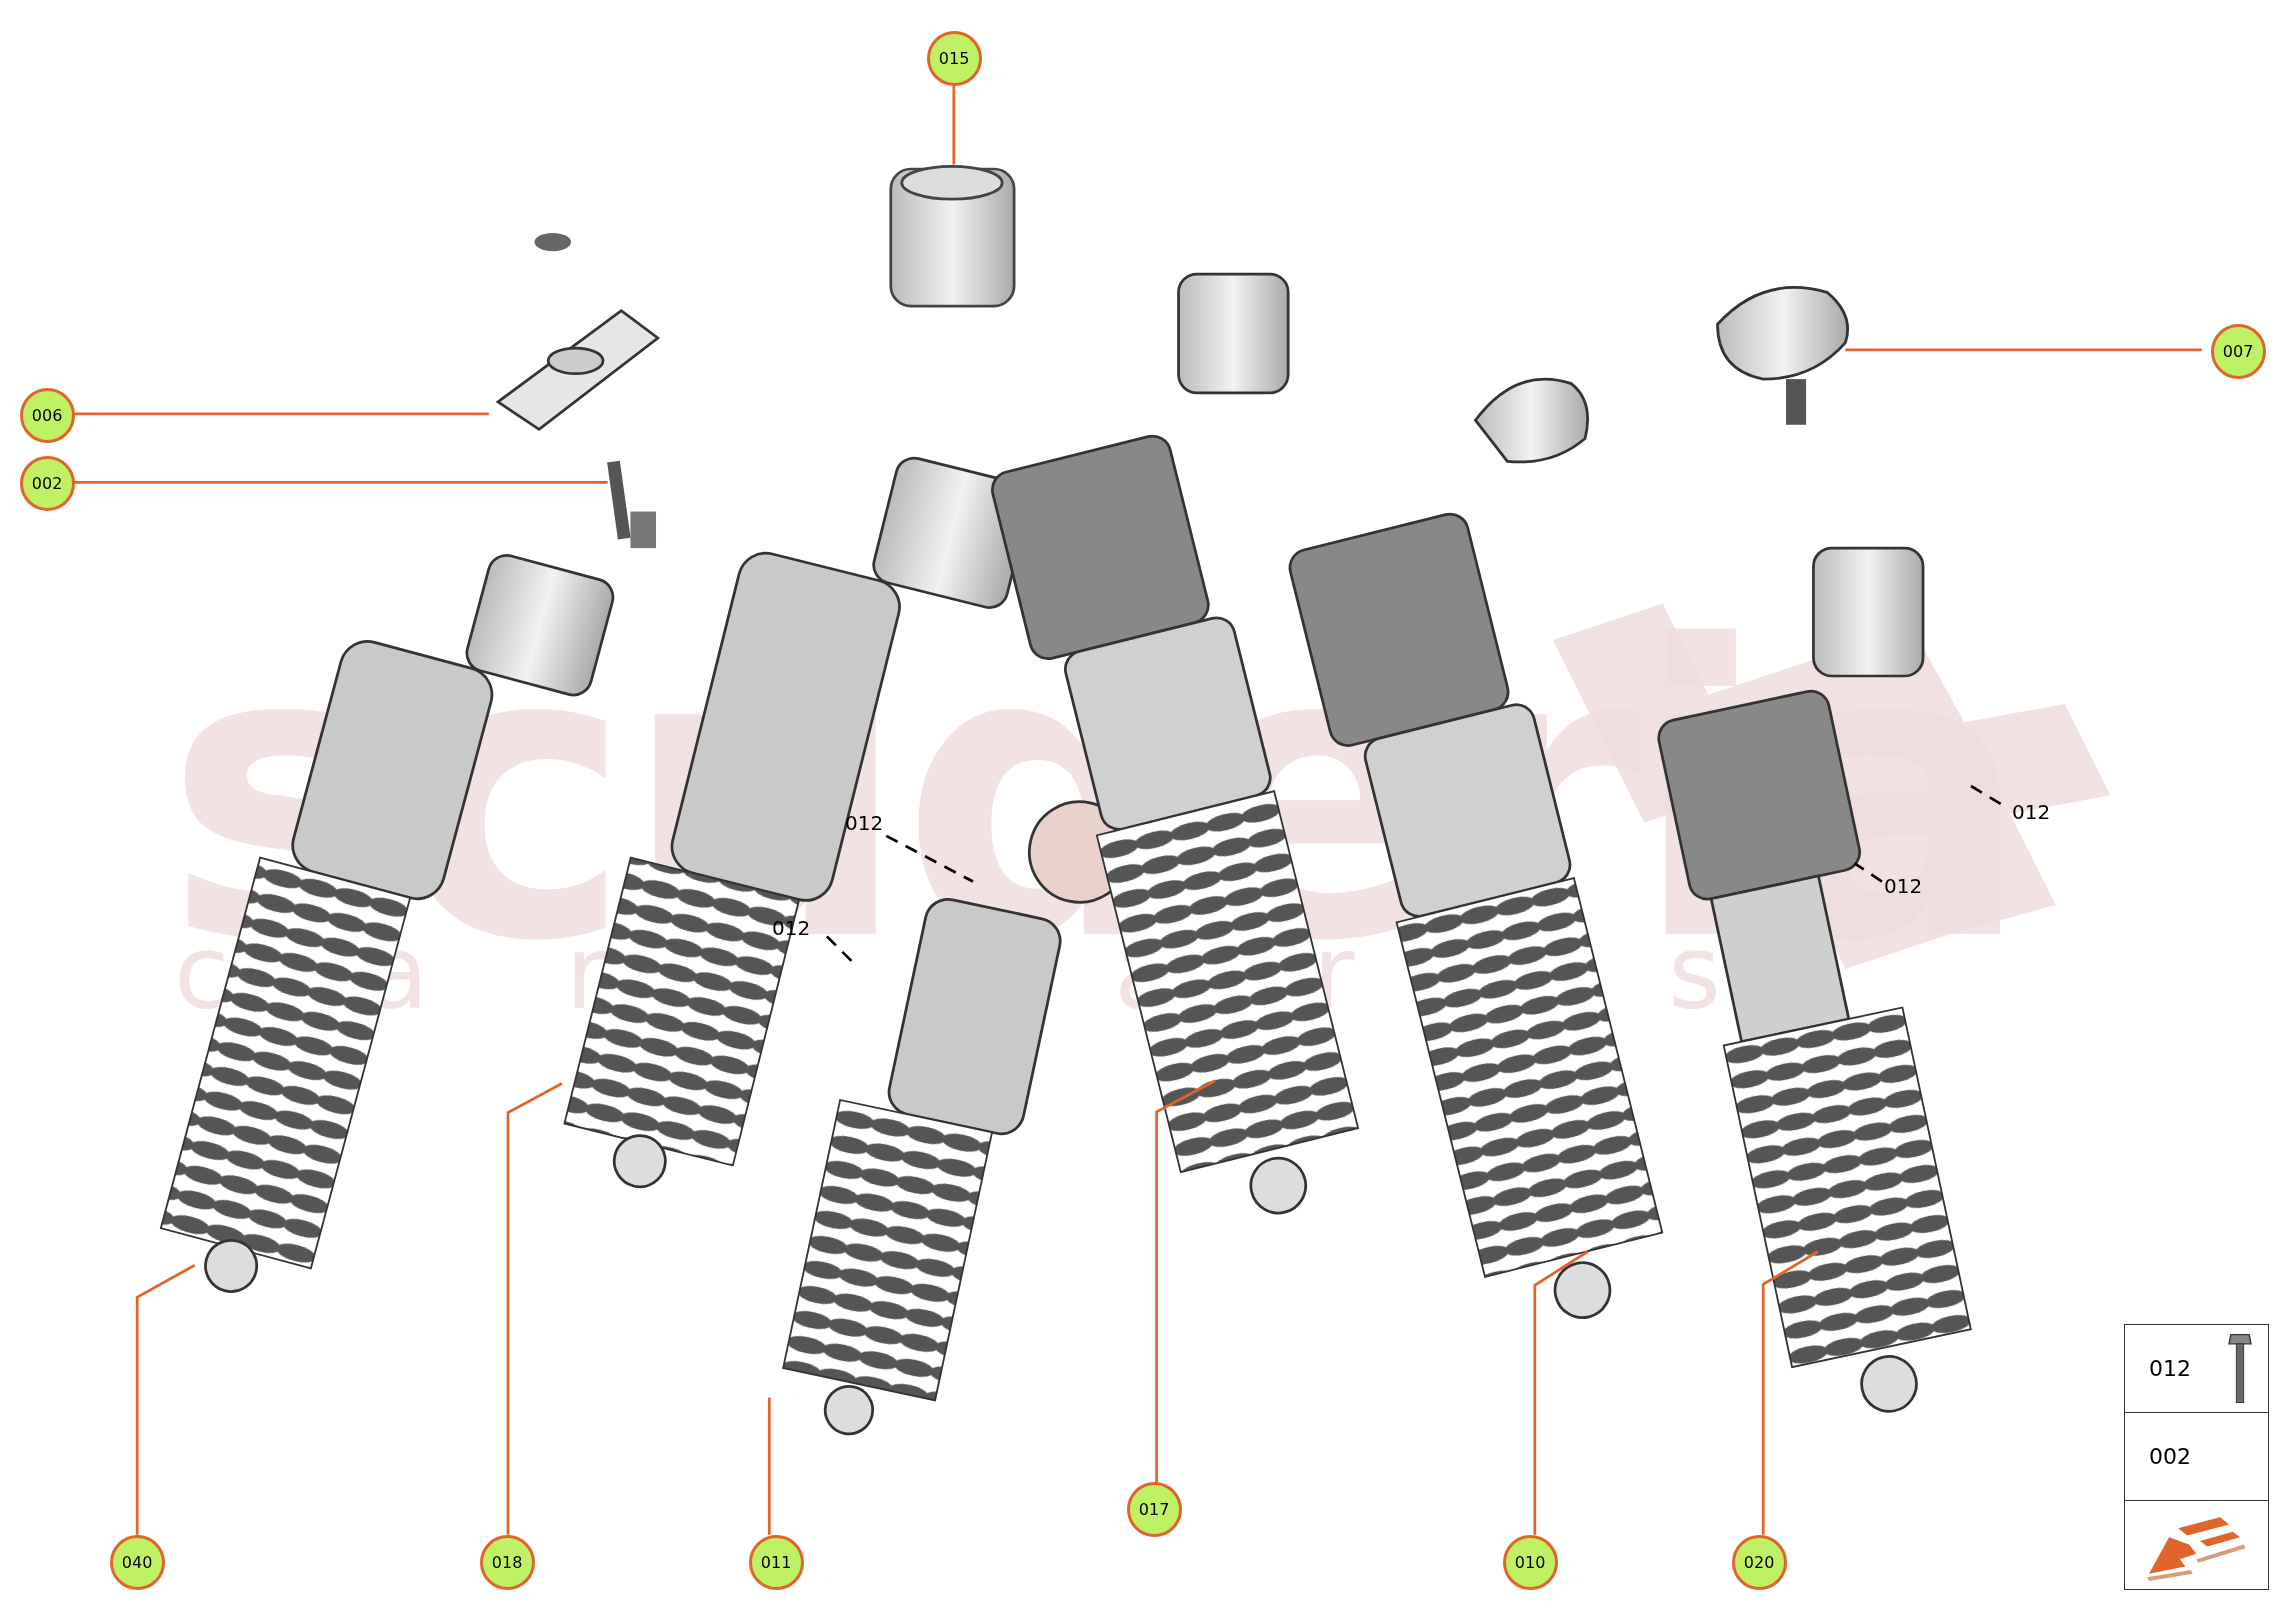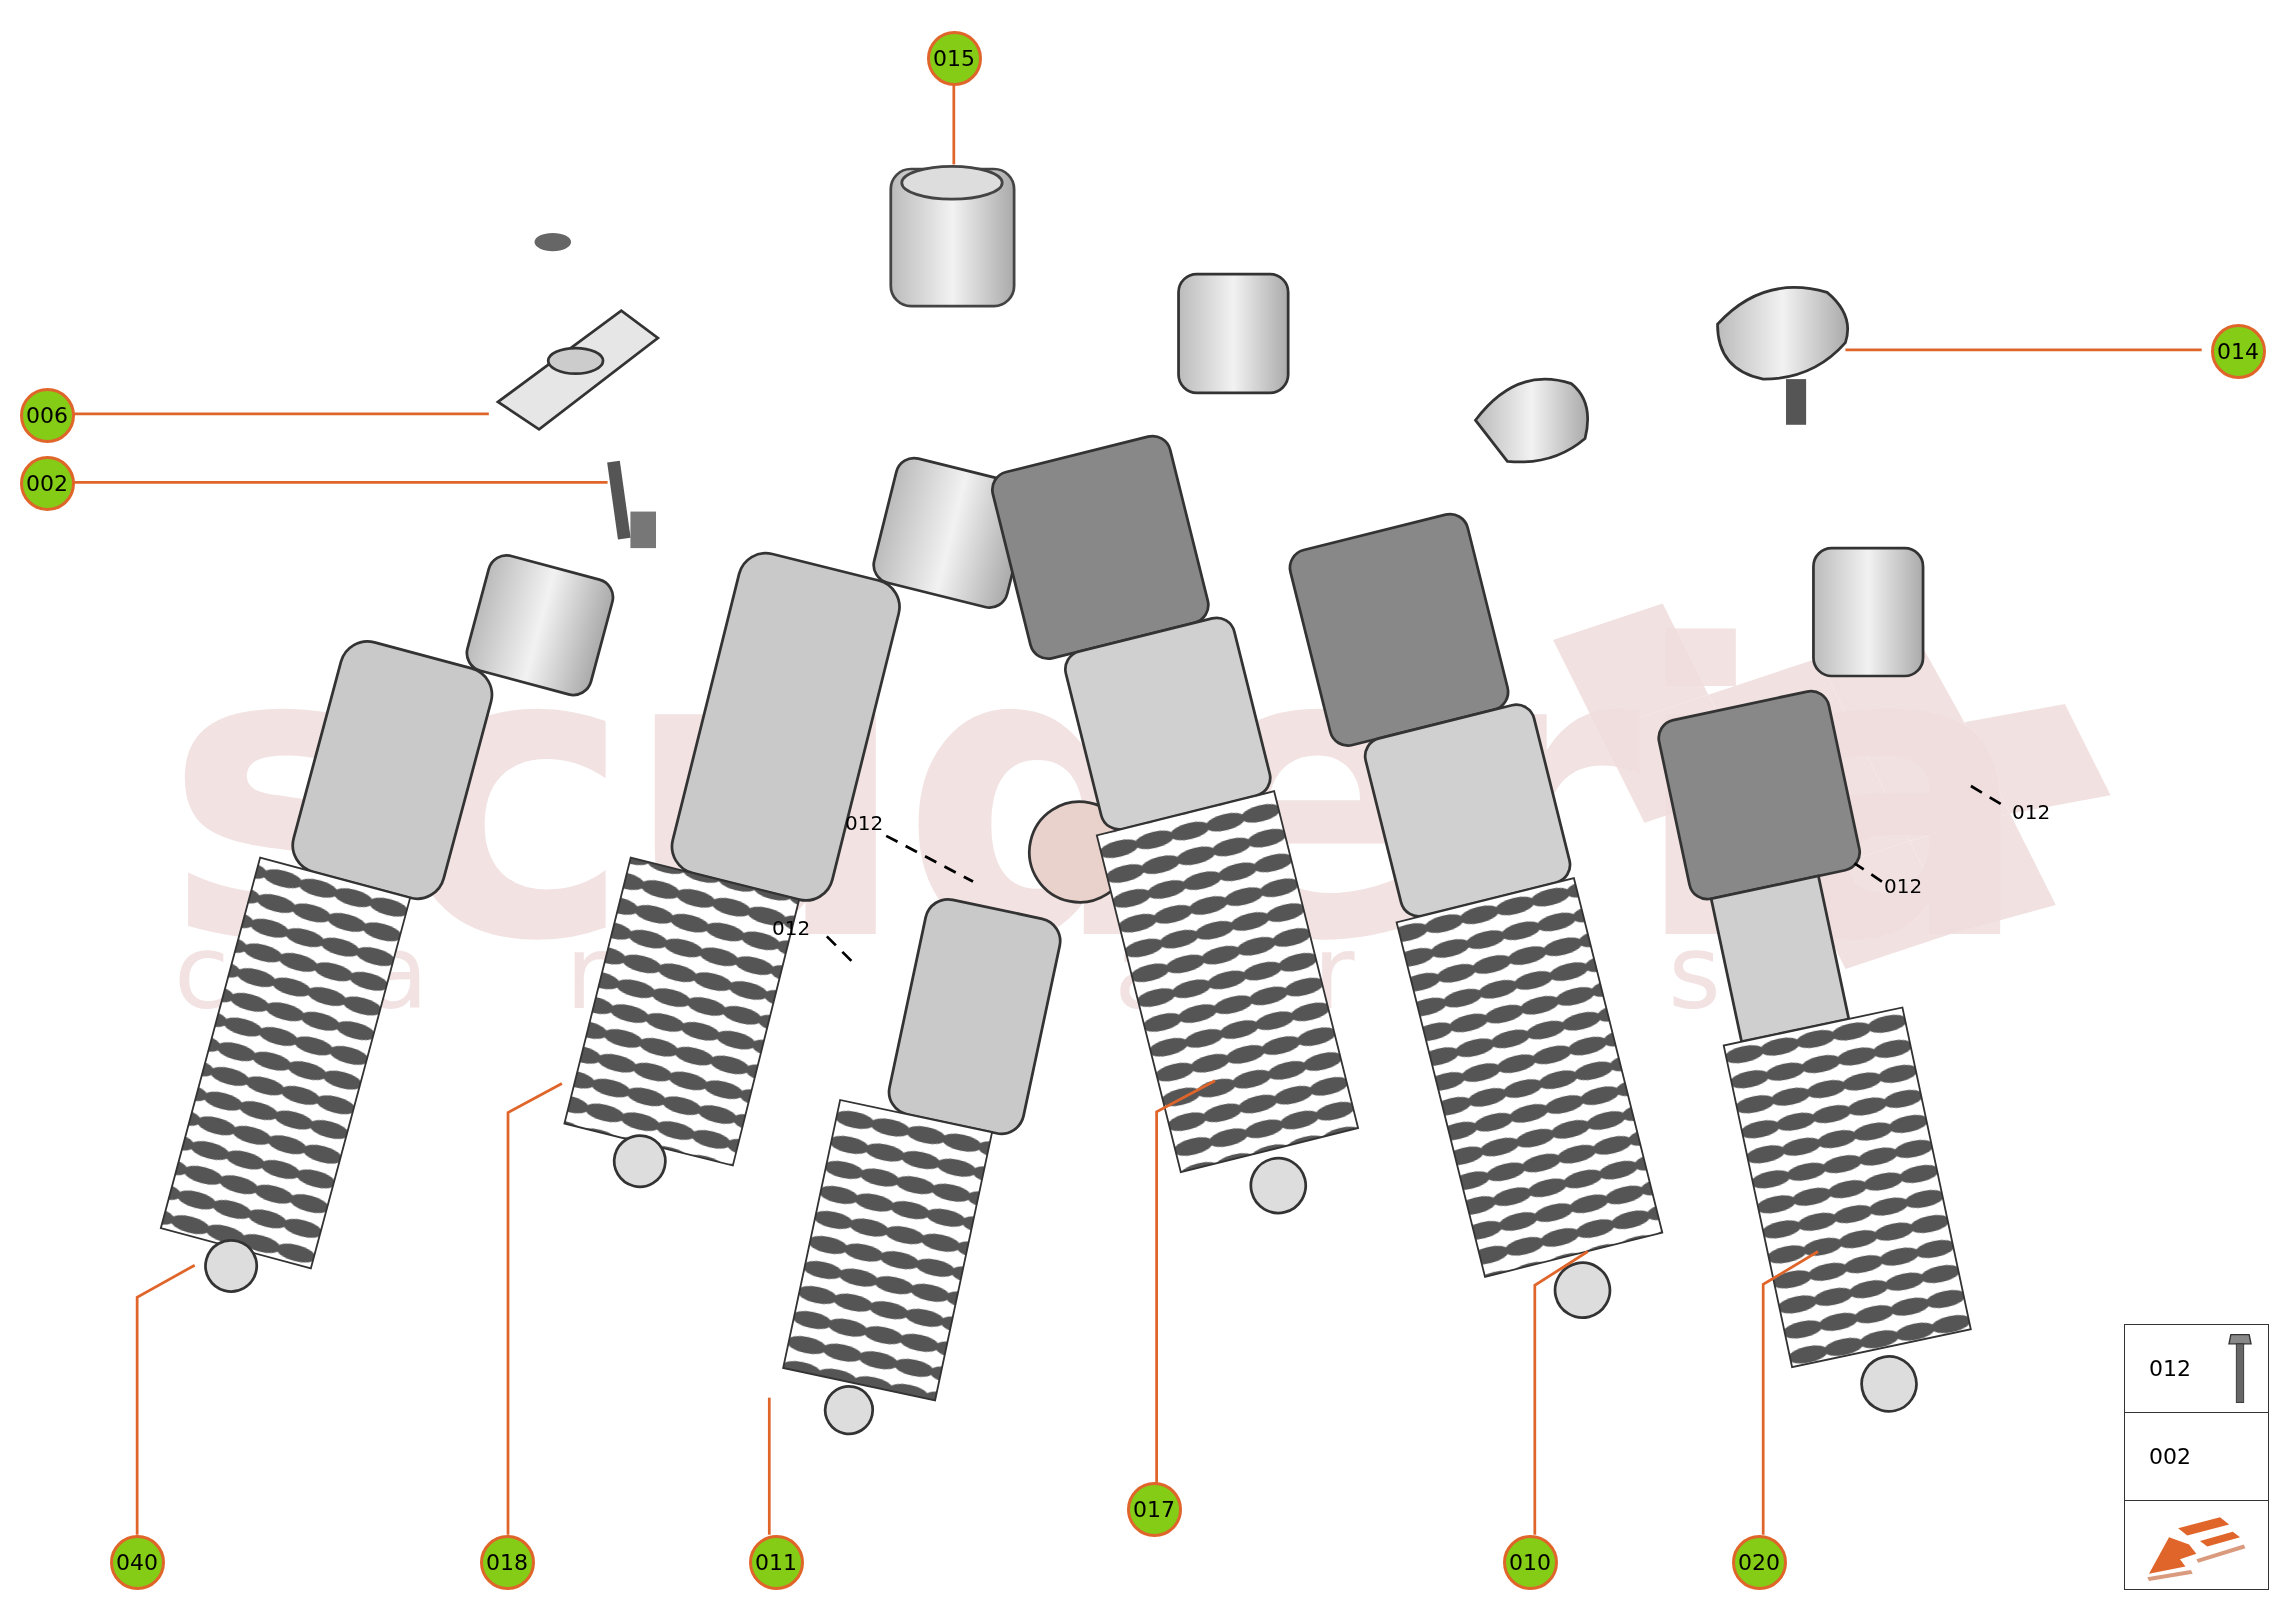--- a/index.html
+++ b/index.html
@@ -1,18 +1,18 @@
 <!DOCTYPE html>
 <html style="font-size:14.6px"><head>
 <meta charset="utf-8">
 <style>
   html,body{margin:0;padding:0;background:#fff;}
   body{width:2284px;height:1616px;position:relative;overflow:hidden;font-family:"DejaVu Sans","Liberation Sans",sans-serif;}
   #stage{position:absolute;left:0;top:0;width:2284px;height:1616px;}
-  .callout{position:absolute;width:55px;height:55px;margin-left:-27.4px;margin-top:-27.4px;border:3.7px solid #E0652A;border-radius:50%;background:#84cc16;box-sizing:border-box;display:flex;align-items:center;justify-content:center;font-size:22px;color:#000;cursor:pointer;text-align:right;}
+  .callout{position:absolute;width:55px;height:55px;margin-left:-27.4px;margin-top:-27.4px;border:3.7px solid #E0652A;border-radius:50%;background:#bef264;box-sizing:border-box;display:flex;align-items:center;justify-content:center;font-size:16px;color:#000;cursor:pointer;text-align:right;}
   .inline-label{position:absolute;font-size:20px;color:#000;}
   .watermark-main{position:absolute;left:164px;top:594px;font-size:402px;font-weight:bold;color:#f0dede;letter-spacing:-9.1px;line-height:1;opacity:.85;}
   .watermark-sub{position:absolute;left:174px;top:923px;font-size:101px;color:#f0dede;letter-spacing:137px;line-height:1;opacity:.85;}
   #legend{position:absolute;left:2124px;top:1324px;width:143px;border:1.8px solid #333;background:#fff;}
   .legend-row{height:88px;border-bottom:1.8px solid #333;position:relative;box-sizing:border-box;}
   .legend-row:last-child{border-bottom:none;}
   .legend-code{position:absolute;left:24px;top:31px;font-size:22px;color:#000;}
 </style>
 </head>
 <body>
@@ -132,21 +132,21 @@
       <line x1="970" y1="915" x2="1065" y2="965"></line>
       <line x1="905" y1="1025" x2="935" y2="1055"></line>
       <line x1="2190" y1="880" x2="2150" y2="856"></line>
       <line x1="2060" y1="965" x2="2030" y2="945"></line>
     </g>
   </svg>
 
   <div class="callout" style="left:954px;top:58px">015</div>
   <div class="callout" style="left:47px;top:415px">006</div>
   <div class="callout" style="left:47px;top:483px">002</div>
-  <div class="callout" style="left:2238px;top:351px">014</div>
+  <div class="callout" style="left:2238px;top:351px">007</div>
   <div class="callout" style="left:137px;top:1562px">040</div>
   <div class="callout" style="left:507px;top:1562px">018</div>
   <div class="callout" style="left:776px;top:1562px">011</div>
   <div class="callout" style="left:1154px;top:1509px">017</div>
   <div class="callout" style="left:1530px;top:1562px">010</div>
   <div class="callout" style="left:1759px;top:1562px">020</div>
 
   <div class="inline-label" style="left:845px;top:811px">012</div>
   <div class="inline-label" style="left:772px;top:916px">012</div>
   <div class="inline-label" style="left:2012px;top:800px">012</div>

